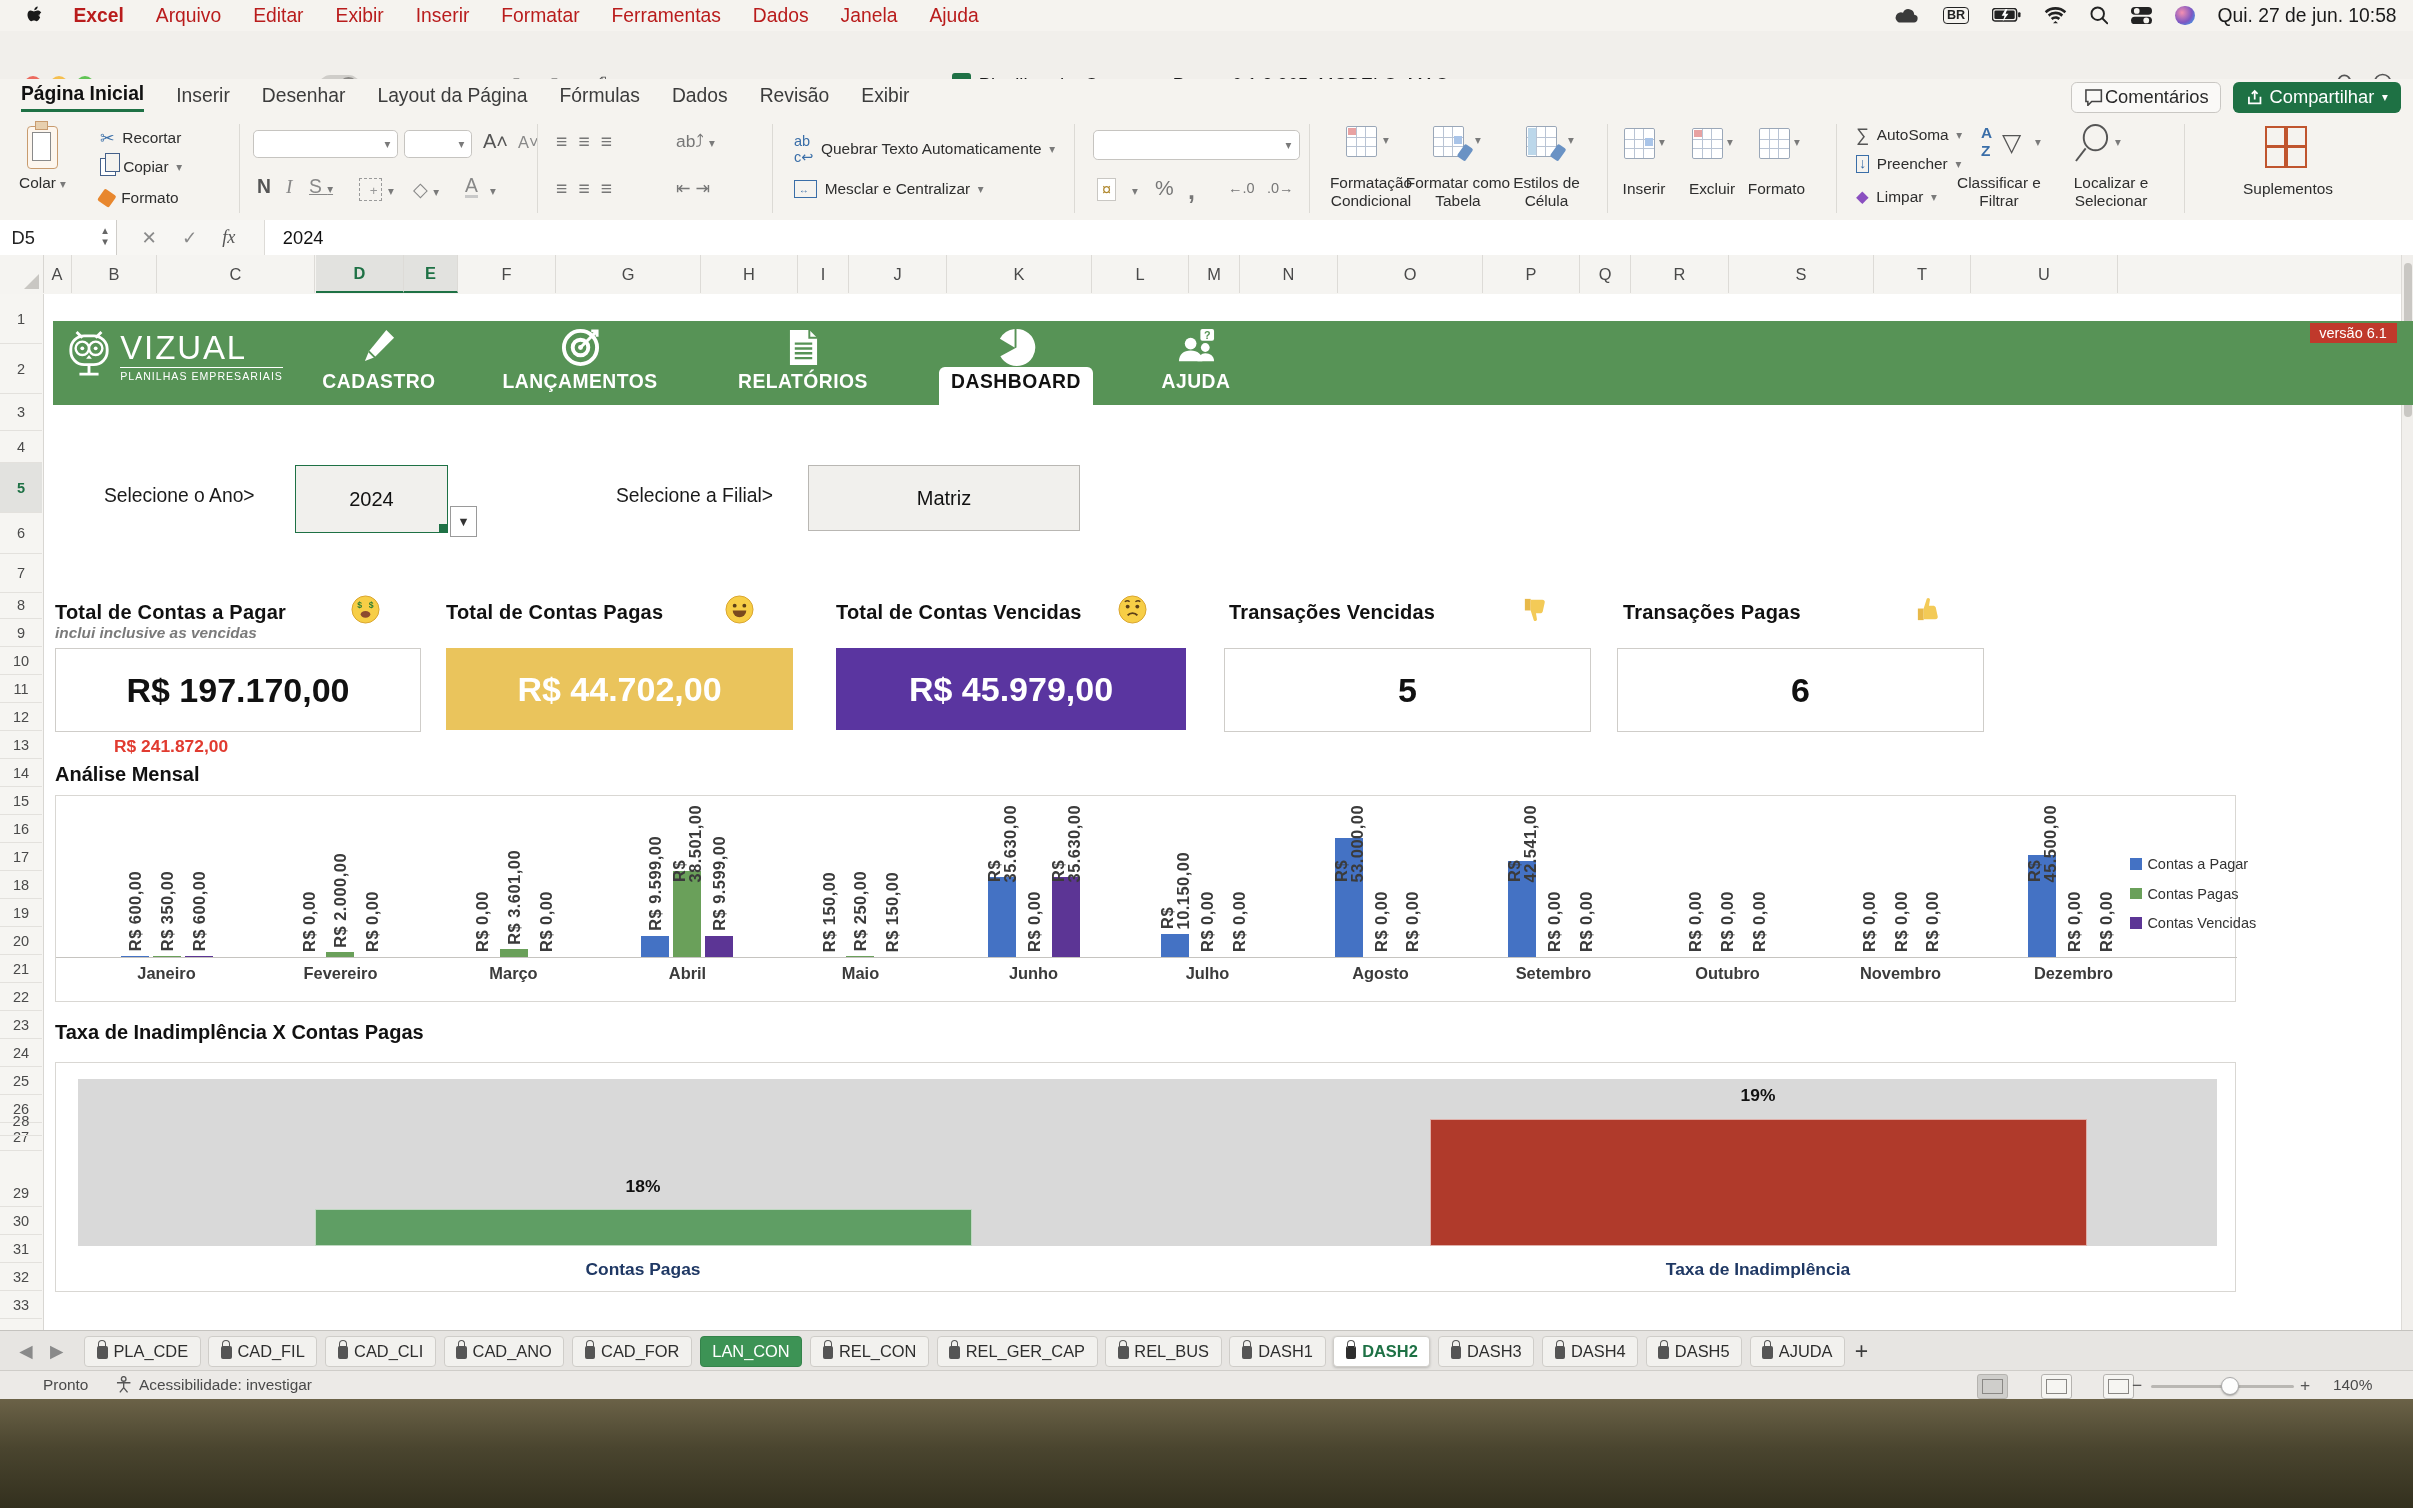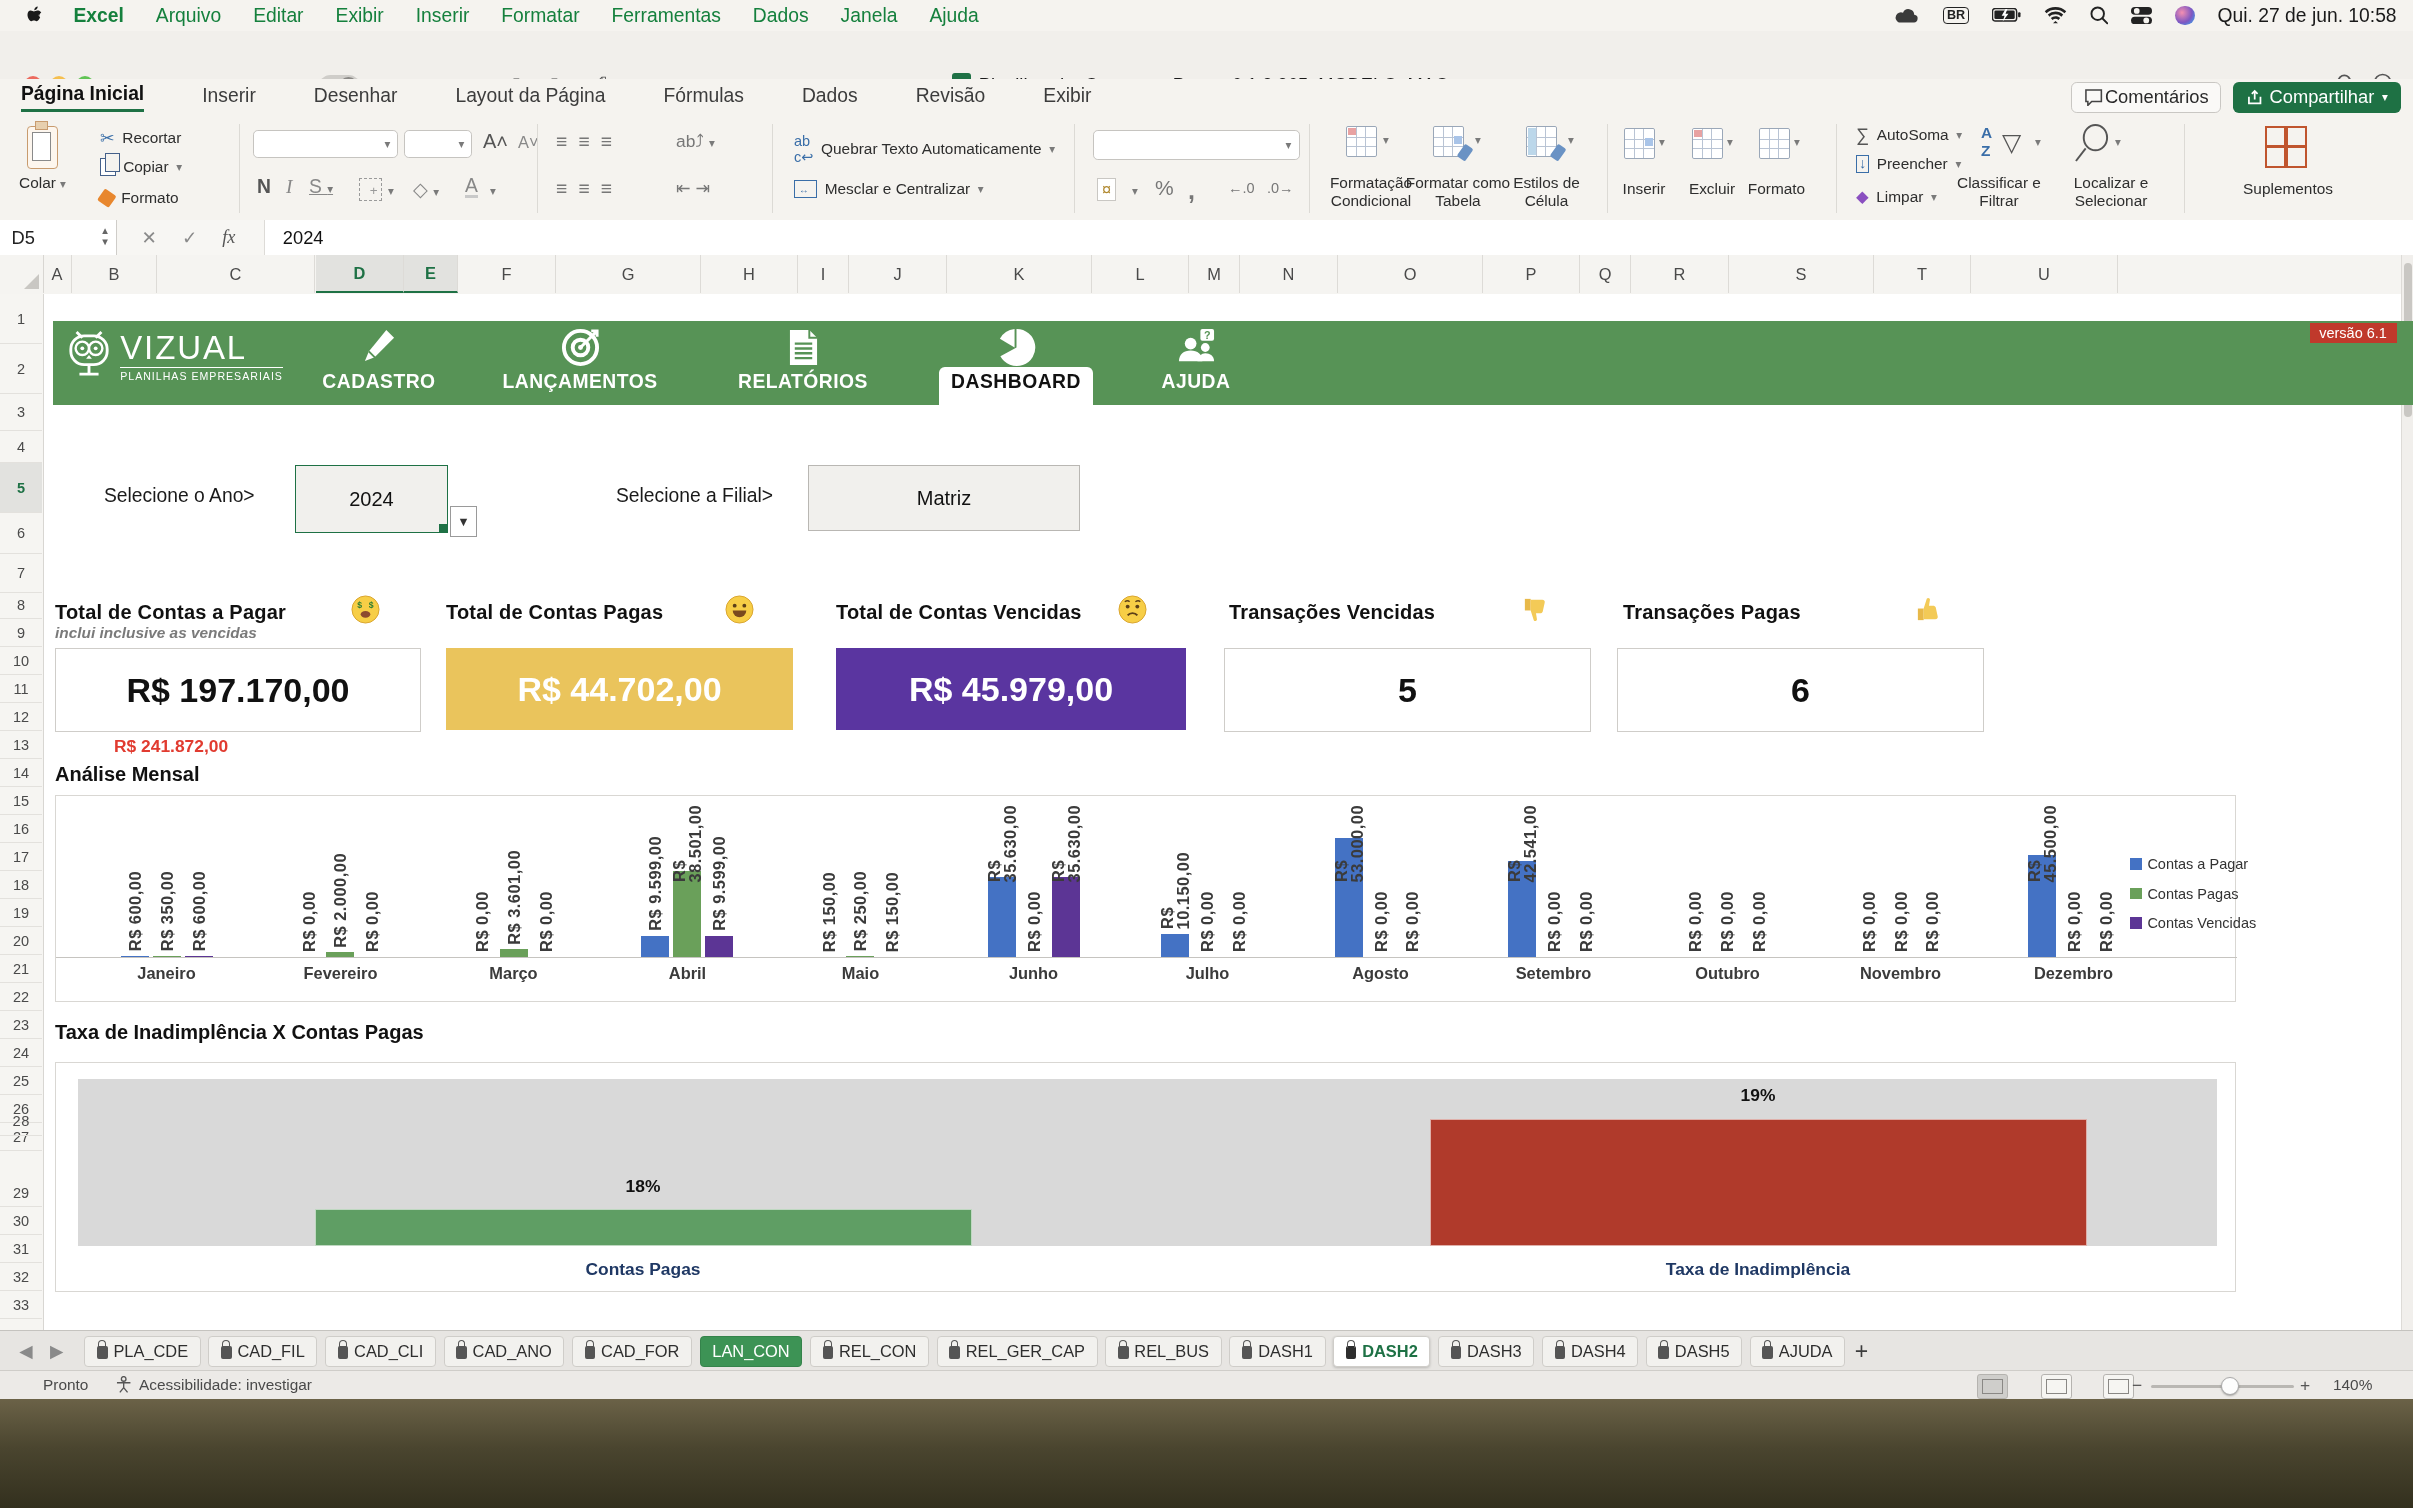--- a/index.html
+++ b/index.html
@@ -2,21 +2,21 @@
 <html><head>
 <meta charset="utf-8">
 <style>
   html,body{margin:0;padding:0;background:#222;}
   #root{position:relative;width:2414px;height:1508px;overflow:hidden;font-family:"Liberation Sans",sans-serif;background:#fff;-webkit-font-smoothing:antialiased;}
   .abs{position:absolute;}
   
   #menubar{position:absolute;left:0;top:0;width:2414px;height:31px;background:#f5f3ef;display:flex;align-items:center;border-bottom:1px solid #e2e0dc;}
   #apple-logo{margin-left:27px;width:17.4px;height:19.3px;}
   #menu-items{display:flex;gap:32px;margin-left:29px;}
-  .mb-item{font-size:19.3px;color:#15803d;}
+  .mb-item{font-size:19.3px;color:#b91c1c;}
   .mb-item.bold{font-weight:700;}
   #menu-status{position:absolute;right:17.4px;top:0;height:31px;display:flex;align-items:center;gap:23px;}
   .st-ic{display:flex;align-items:center;justify-content:center;}
   #input-badge{border:1.9px solid #222;border-radius:3.9px;font-size:12.6px;font-weight:700;padding:0 2.9px;color:#222;line-height:15.4px;}
   #clock{font-size:19.3px;color:#1a1a1a;white-space:nowrap;}
   #siri-icon{width:19.3px;height:19.3px;border-radius:50%;background:radial-gradient(circle at 35% 35%,#f48fb1,#7e57c2 55%,#29b6f6);}
   
   #titlebar{position:absolute;left:0;top:31px;width:2414px;height:48px;background:#f1efeb;}
   .tl{width:18.3px;height:18.3px;border-radius:50%;position:absolute;top:45px;}
   #tl-close{left:24px;background:#ec6a5e;}
@@ -25,21 +25,21 @@
   #autosave{position:absolute;left:130px;top:46px;font-size:17.4px;color:#4a4a4a;}
   #autosave-toggle{position:absolute;left:319px;top:44px;width:41px;height:23px;border-radius:11.6px;background:#cfcdc9;}
   #autosave-toggle::after{content:'';position:absolute;right:1.9px;top:1.9px;width:19.3px;height:19.3px;border-radius:50%;background:#8a8885;}
   .tb-ic{position:absolute;top:42px;font-size:20px;color:#4a4a4a;}
   #doc-title{position:absolute;left:0;right:0;top:42px;display:flex;justify-content:center;align-items:center;gap:7.7px;font-size:18.3px;color:#1a1a1a;}
   #doc-icon{width:19.3px;height:23px;background:#1f7145;border-radius:2.9px;position:relative;}
   #doc-icon::after{content:'X';color:#fff;font-size:12.6px;font-weight:700;position:absolute;left:4.8px;top:3.9px;}
   .chev{color:#6a6a6a;font-size:12.6px;}
   
   #ribbontabs{position:absolute;left:0;top:79px;width:2414px;height:37px;background:#f5f3ef;}
-  #rtab-list{position:absolute;left:21px;top:0;height:37px;display:flex;gap:58px;align-items:center;}
+  #rtab-list{position:absolute;left:21px;top:0;height:37px;display:flex;gap:32px;align-items:center;}
   .rtab{font-size:19.3px;color:#3c3c3c;padding-bottom:3.9px;}
   .rtab.active{font-weight:700;color:#111;border-bottom:3.9px solid #1e7145;}
   #comments-btn{position:absolute;left:2071px;top:2.9px;height:29px;display:flex;align-items:center;gap:2px;font-size:18.3px;color:#2a2a2a;border:1px solid #c9c7c3;border-radius:5.8px;padding:0 11.6px;background:#faf9f7;}
   #share-btn{position:absolute;left:2233px;top:2.9px;height:31px;display:flex;align-items:center;gap:7.7px;font-size:18.3px;color:#fff;background:#1e7144;border-radius:5.8px;padding:0 13.5px;}
   
   #ribbon{position:absolute;left:0;top:116px;width:2414px;height:104px;background:#f5f3ef;border-bottom:1px solid #d5d3cf;font-size:15.4px;color:#2e2e2e;}
   .rb-div{position:absolute;top:7.7px;height:89px;width:1px;background:#dcdad5;}
   .rb-lab{white-space:nowrap;}
   .rb-box{position:absolute;background:#fff;border:1px solid #c6c4c0;border-radius:4.8px;}
   .dd{color:#7a7a7a;font-size:11.6px;}

